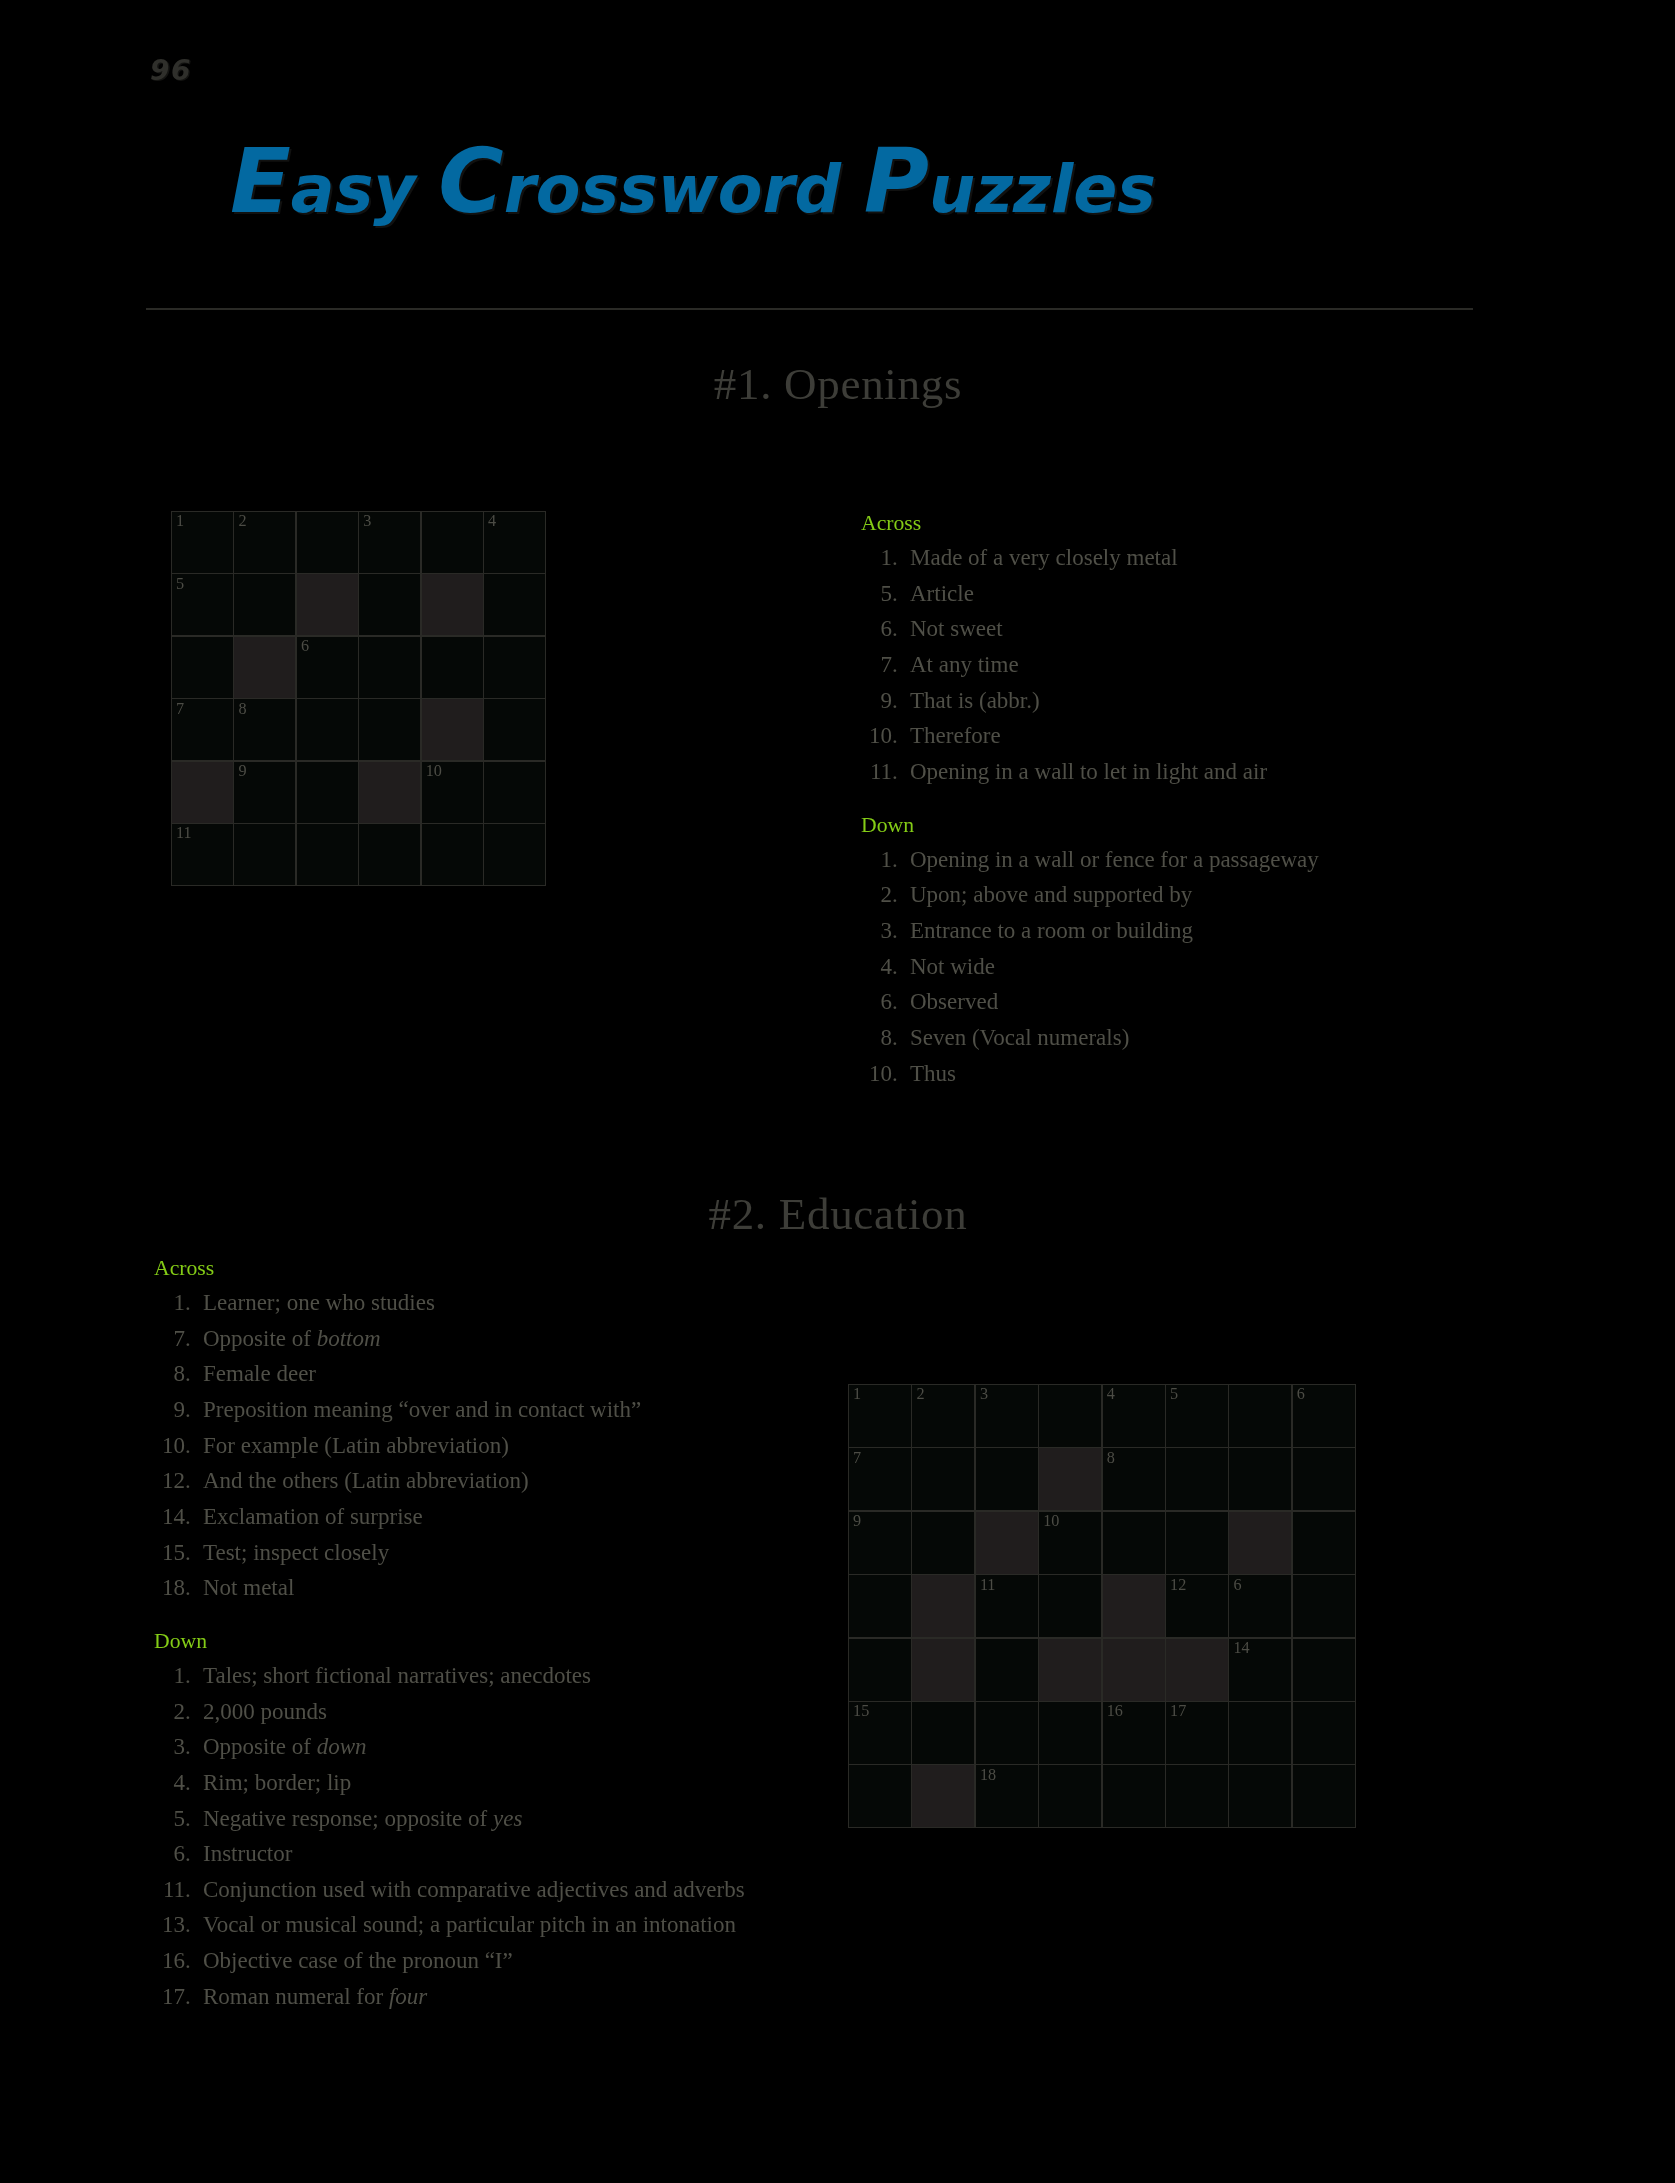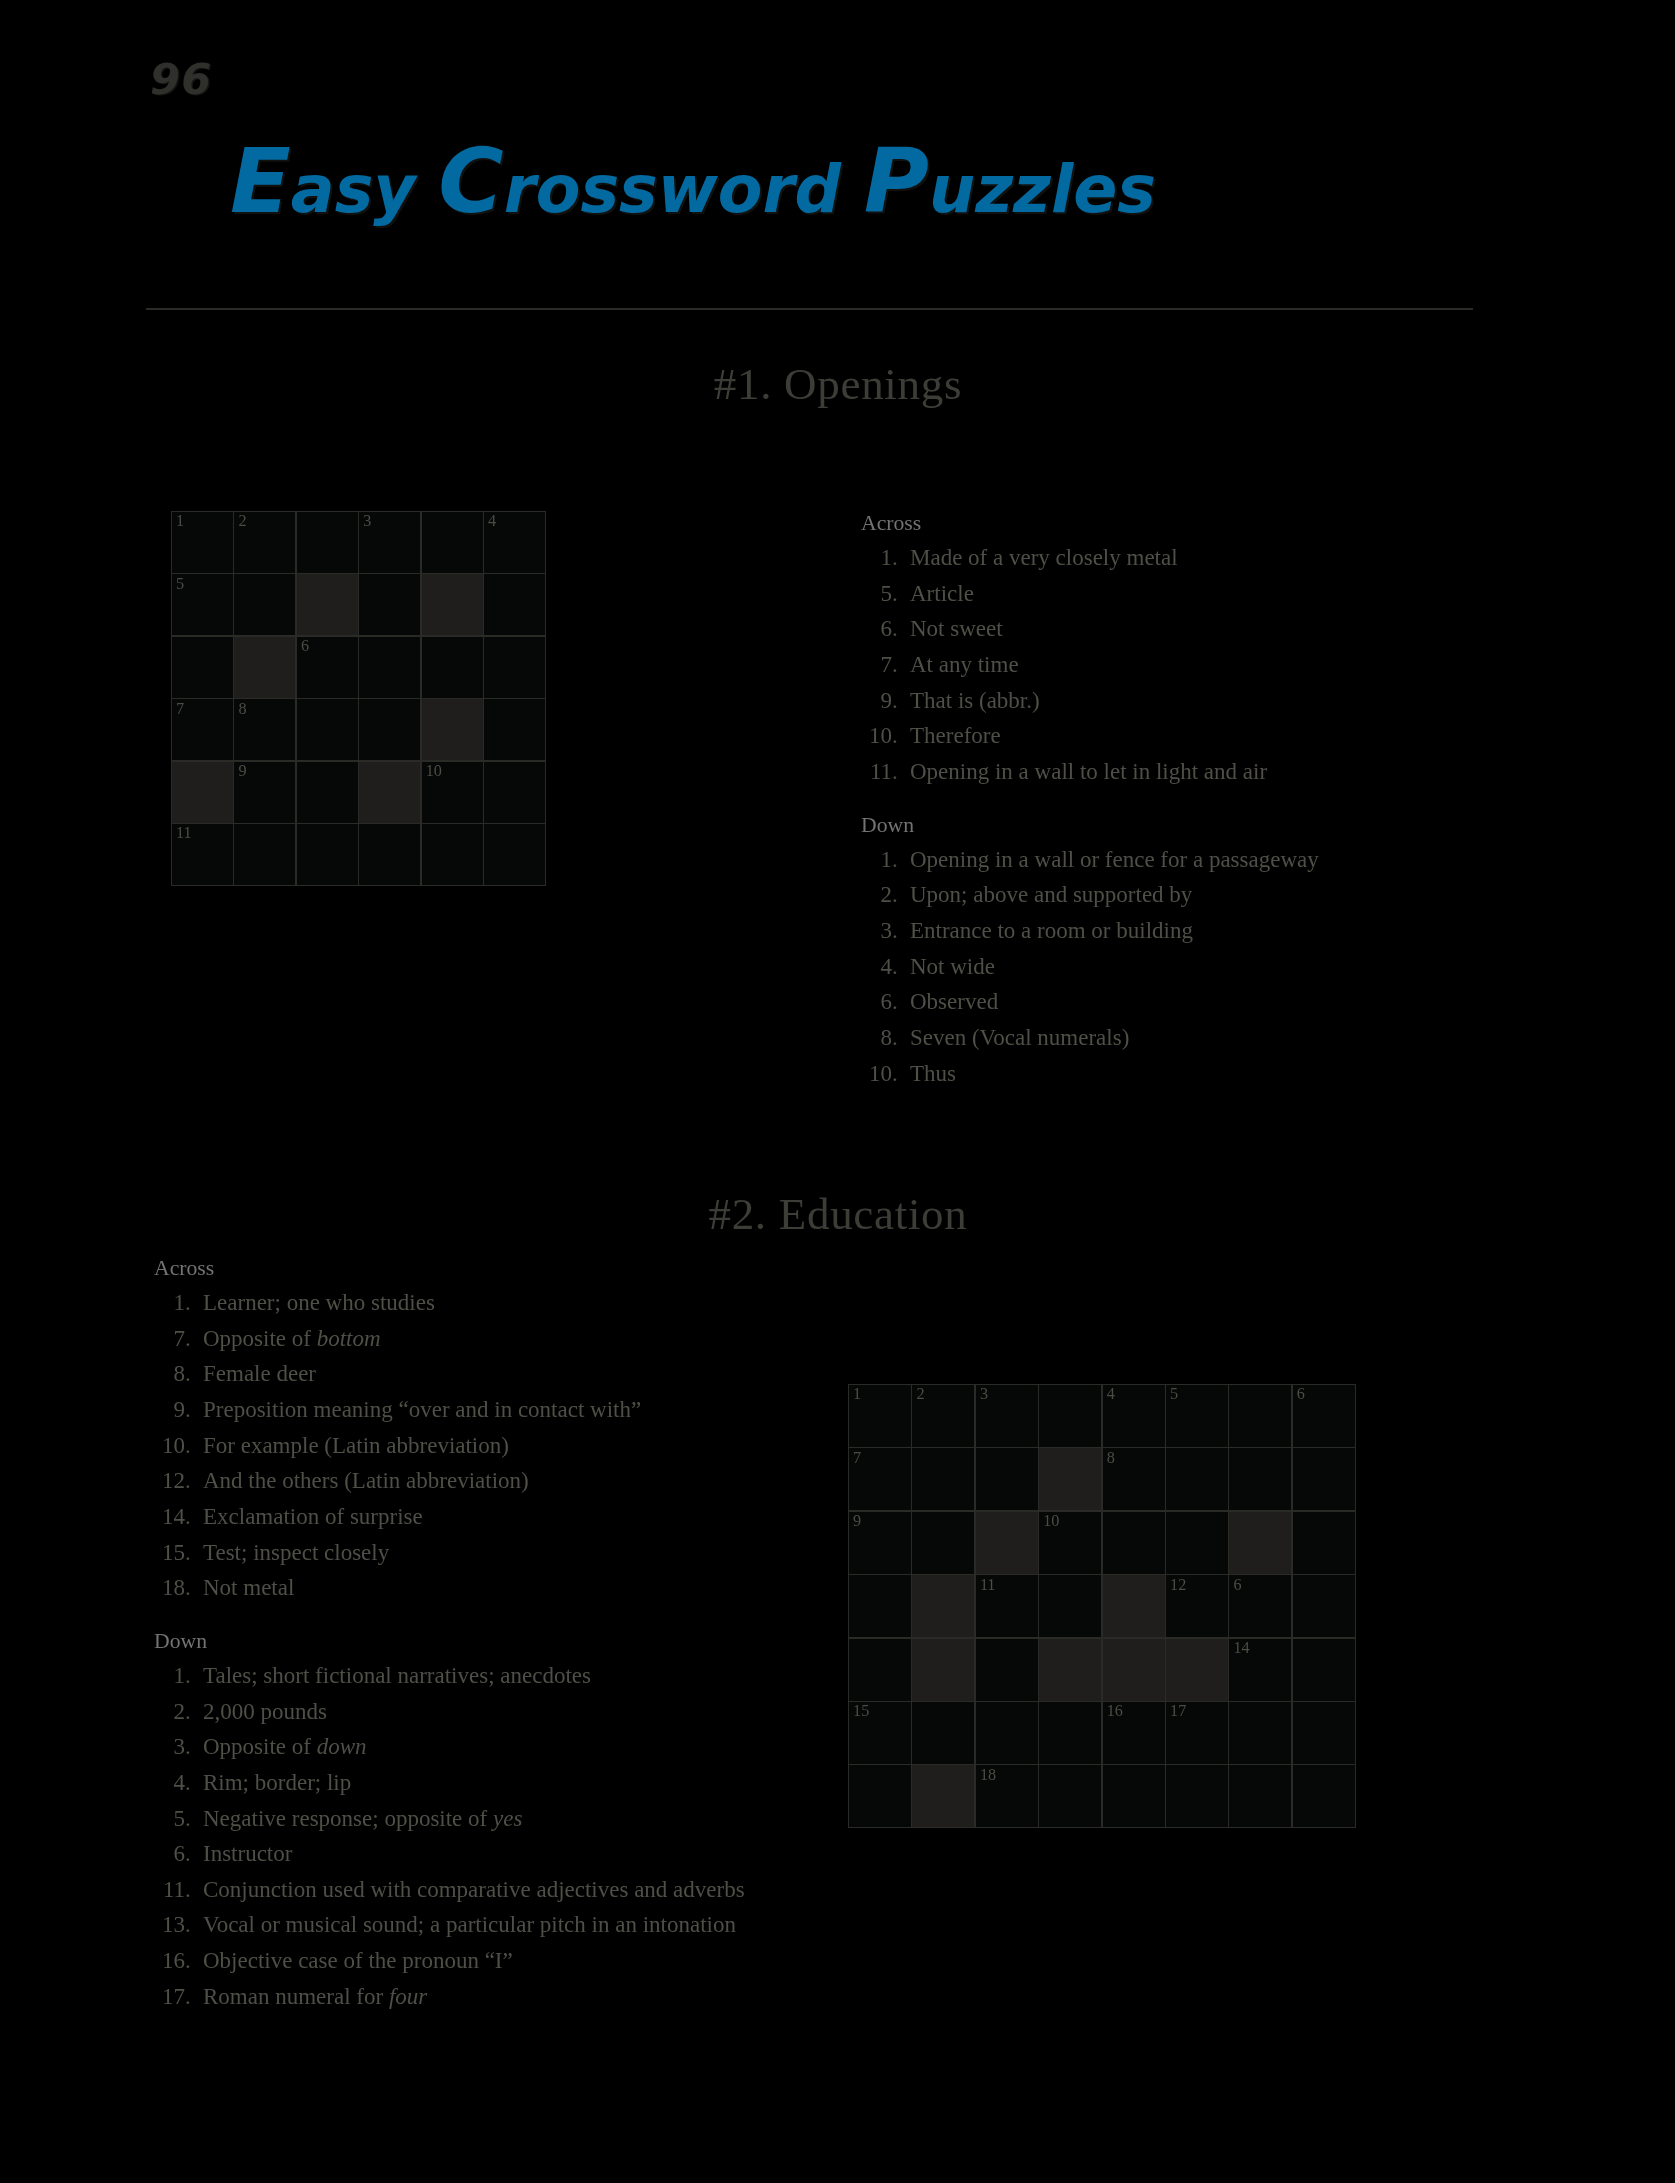--- a/index.html
+++ b/index.html
@@ -23,21 +23,21 @@
   }
 
   
   .page-number {
     position: absolute;
     left: 150px;
     top: 54px;
     font-family: "DejaVu Sans", sans-serif;
     font-style: italic;
     font-weight: bold;
-    font-size: 43px;
+    font-size: 28px;
     letter-spacing: 1.4px;
     color: #2f2f2b;
     text-shadow: 1.4px 1.4px 0 #141412;
   }
   .book-title {
     position: absolute;
     left: 230px;
     top: 146px;
     width: 1219px;
     font-family: "DejaVu Sans", sans-serif;
@@ -115,21 +115,21 @@
 
   
   .clues {
     position: absolute;
     font-family: "Liberation Serif", serif;
     color: #4a4a43;
   }
   .clues .sec-title {
     font-size: 21.7px;
     margin-bottom: 4.1px;
-    color: #737373;
+    color: #84cc16;
   }
   .clues ol {
     list-style: none;
     margin: 0 0 0 0;
     padding: 0;
   }
   .clues li {
     display: flex;
     font-size: 23px;
     line-height: 1.55;

